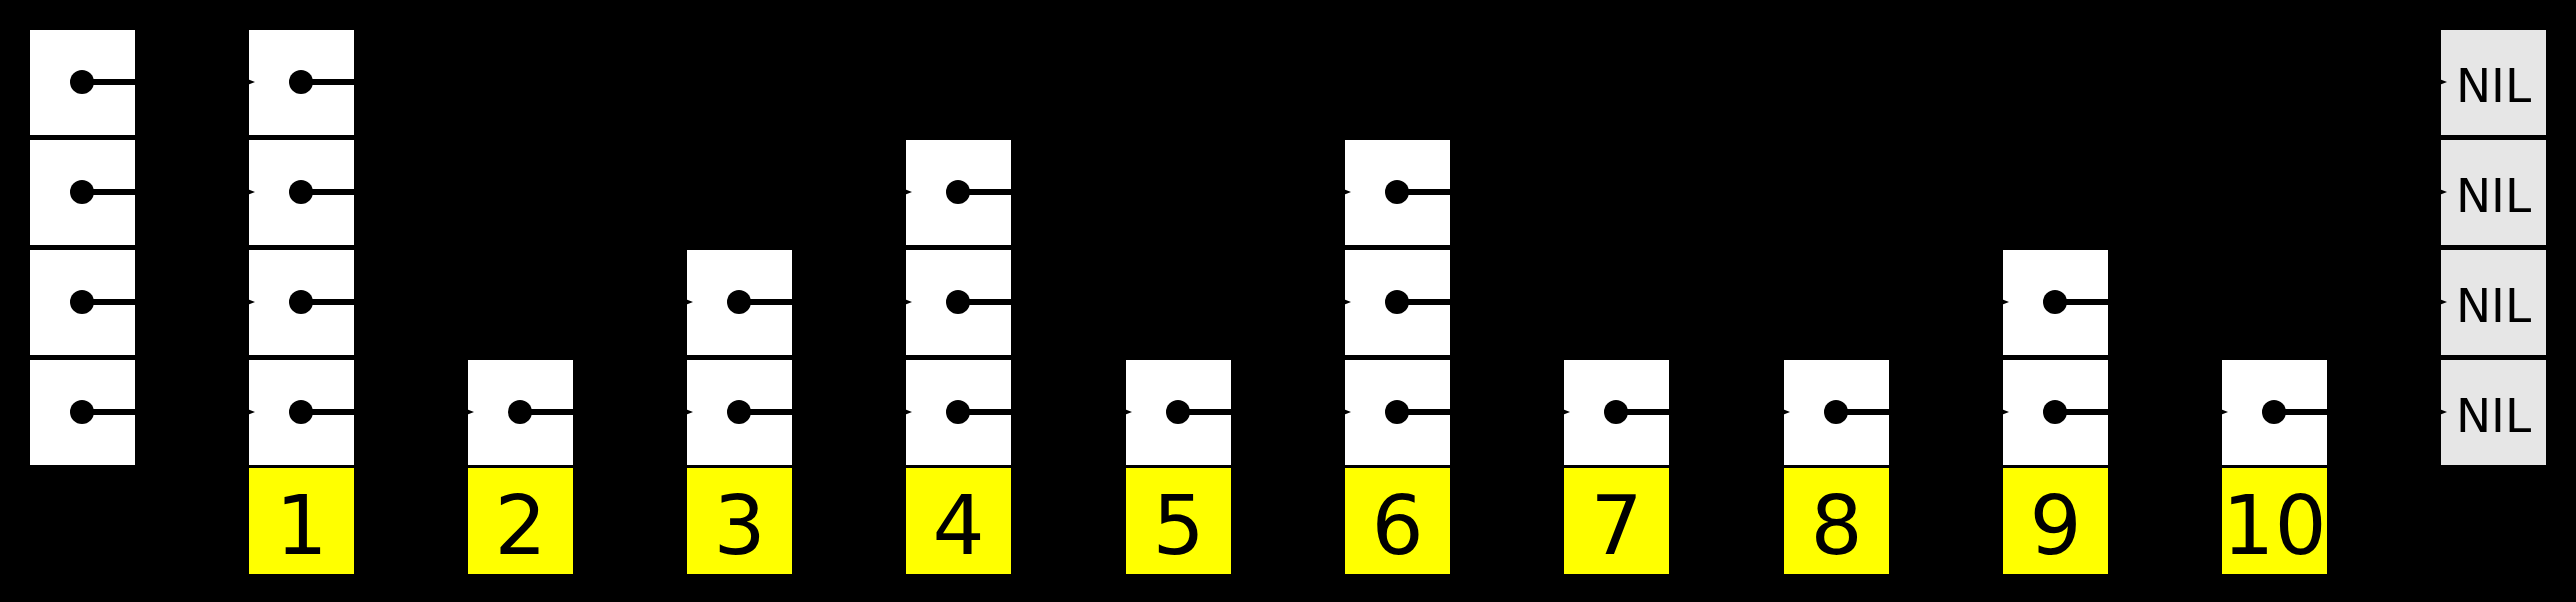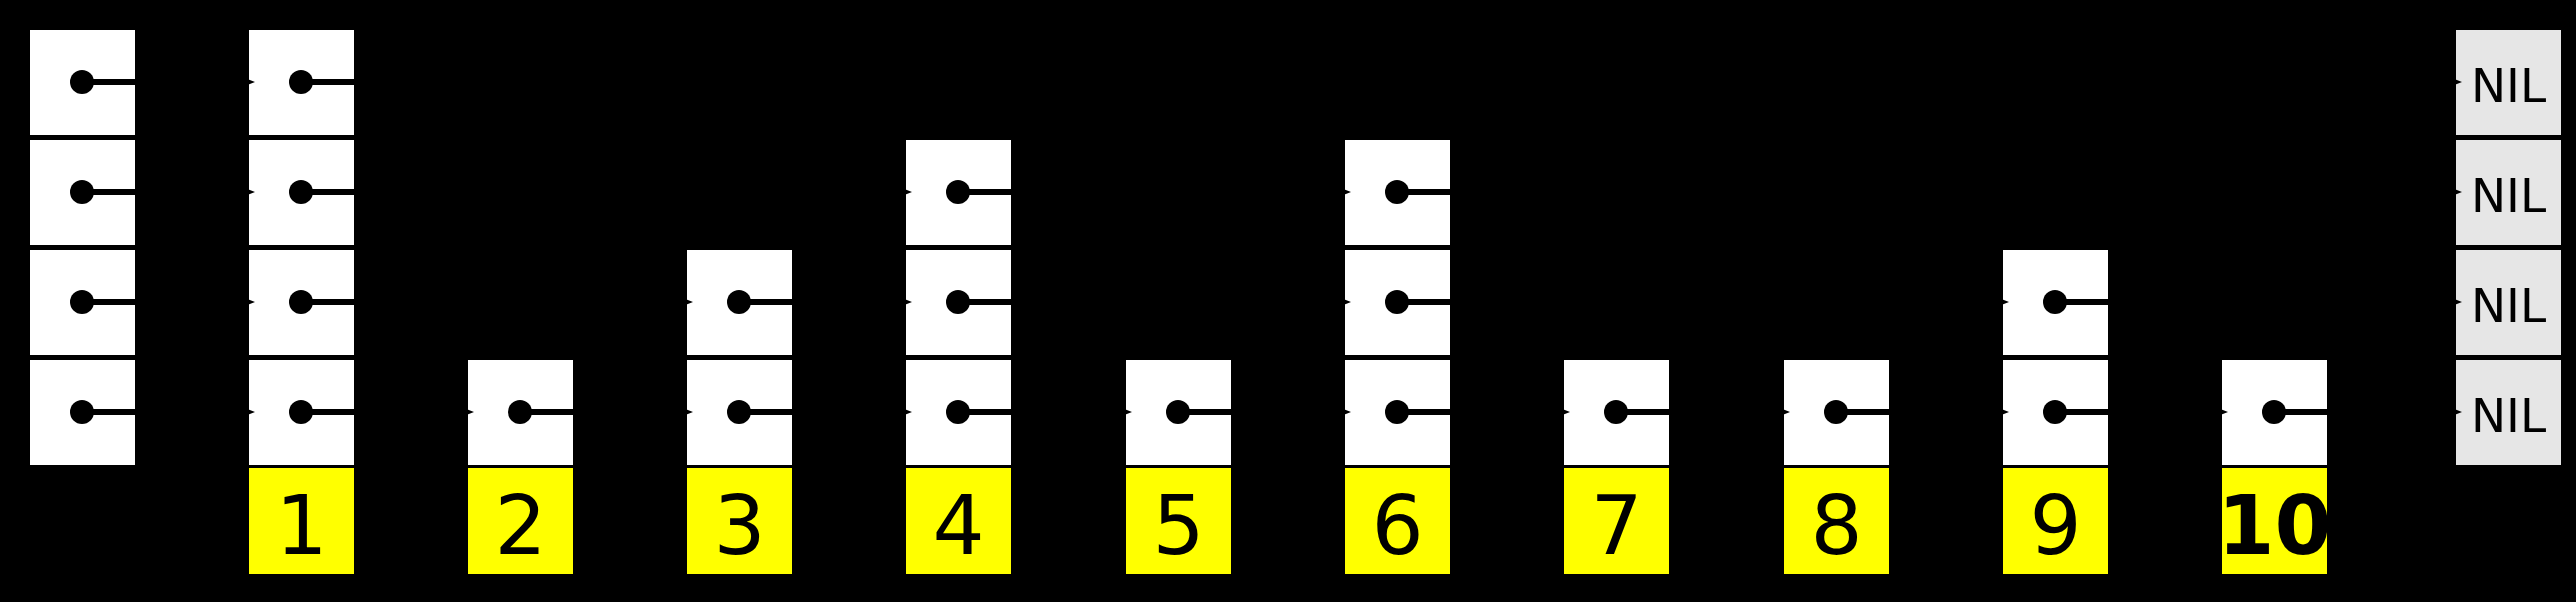--- a/index.html
+++ b/index.html
@@ -239,31 +239,31 @@
       </div>
       <div class="cell pointer-cell" style="top: 360px;">
         <div class="ptr-line"></div>
         <div class="dot"></div>
         <div class="arrow"></div>
       </div>
       <div class="label-cell" style="top: 468px;">
         <span class="label-text">9</span>
       </div>
     </div>
-    <div class="column" style="left: 2222px; font-weight: bold;">
+    <div class="column" style="left: 2222px;">
       <div class="cell pointer-cell" style="top: 360px;">
         <div class="ptr-line"></div>
         <div class="dot"></div>
         <div class="arrow"></div>
       </div>
       <div class="label-cell" style="top: 468px;">
         <span class="label-text">10</span>
       </div>
     </div>
-    <div class="column" style="left: 2441px; margin-left: 15px;">
+    <div class="column" style="left: 2441px;">
       <div class="cell nil-cell" style="top: 29.5px;">
         <div class="arrow"></div>
         <span class="nil-text">NIL</span>
       </div>
       <div class="cell nil-cell" style="top: 140px;">
         <div class="arrow"></div>
         <span class="nil-text">NIL</span>
       </div>
       <div class="cell nil-cell" style="top: 250px;">
         <div class="arrow"></div>

